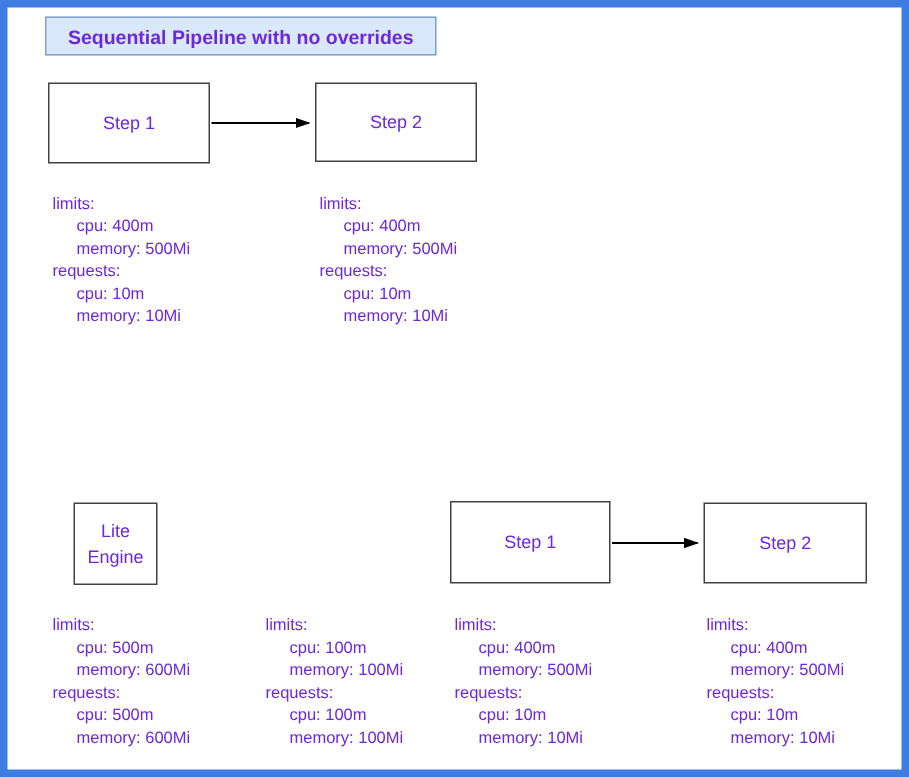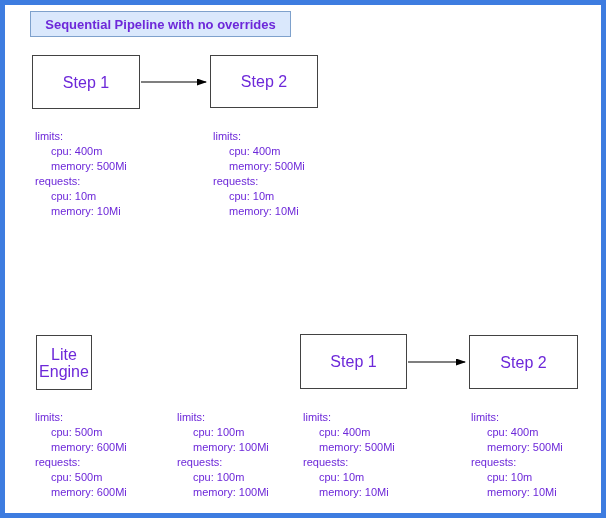--- a/index.html
+++ b/index.html
@@ -30,21 +30,21 @@
     white-space:nowrap;
     z-index:2;
   }
   .node{
     position:absolute;
     background:#ffffff;
     border:1px solid #424242;
     box-sizing:border-box;
     display:flex;align-items:center;justify-content:center;
     text-align:center;
-    font-size:16px;
+    font-size:12px;
     line-height:17px;
     z-index:2;
   }
   .res{
     position:absolute;
     font-size:11px;
     line-height:15px;
     white-space:nowrap;
     z-index:2;
   }
@@ -87,21 +87,21 @@
   <div class="res" style="left:213px;top:129px;">
     <div class="rl">limits:</div>
     <div class="rl ind">cpu: 400m</div>
     <div class="rl ind">memory: 500Mi</div>
     <div class="rl">requests:</div>
     <div class="rl ind">cpu: 10m</div>
     <div class="rl ind">memory: 10Mi</div>
   </div>
 
 
-  <div class="node" style="left:36px;top:335px;width:56px;height:55px;padding:16px 6px;">
+  <div class="node" style="left:49px;top:335px;width:56px;height:55px;padding:16px 6px;">
     <span>Lite Engine</span>
   </div>
   <div class="node" style="left:300px;top:334px;width:107px;height:55px;">
     <span>Step 1</span>
   </div>
   <div class="node" style="left:469px;top:335px;width:109px;height:54px;">
     <span>Step 2</span>
   </div>
 
   <div class="res" style="left:35px;top:410px;">

